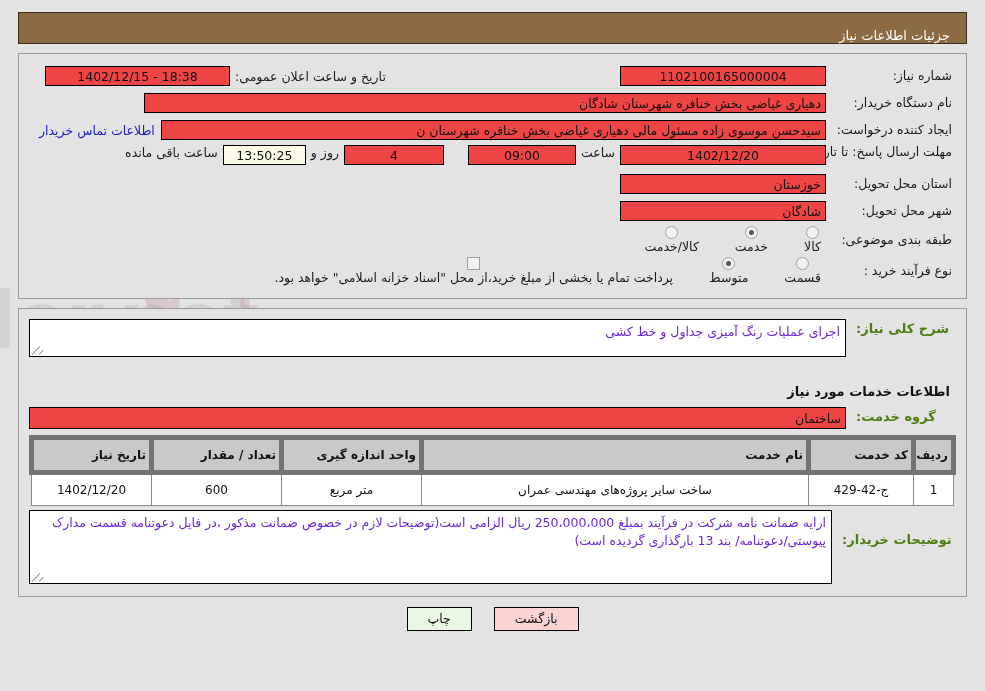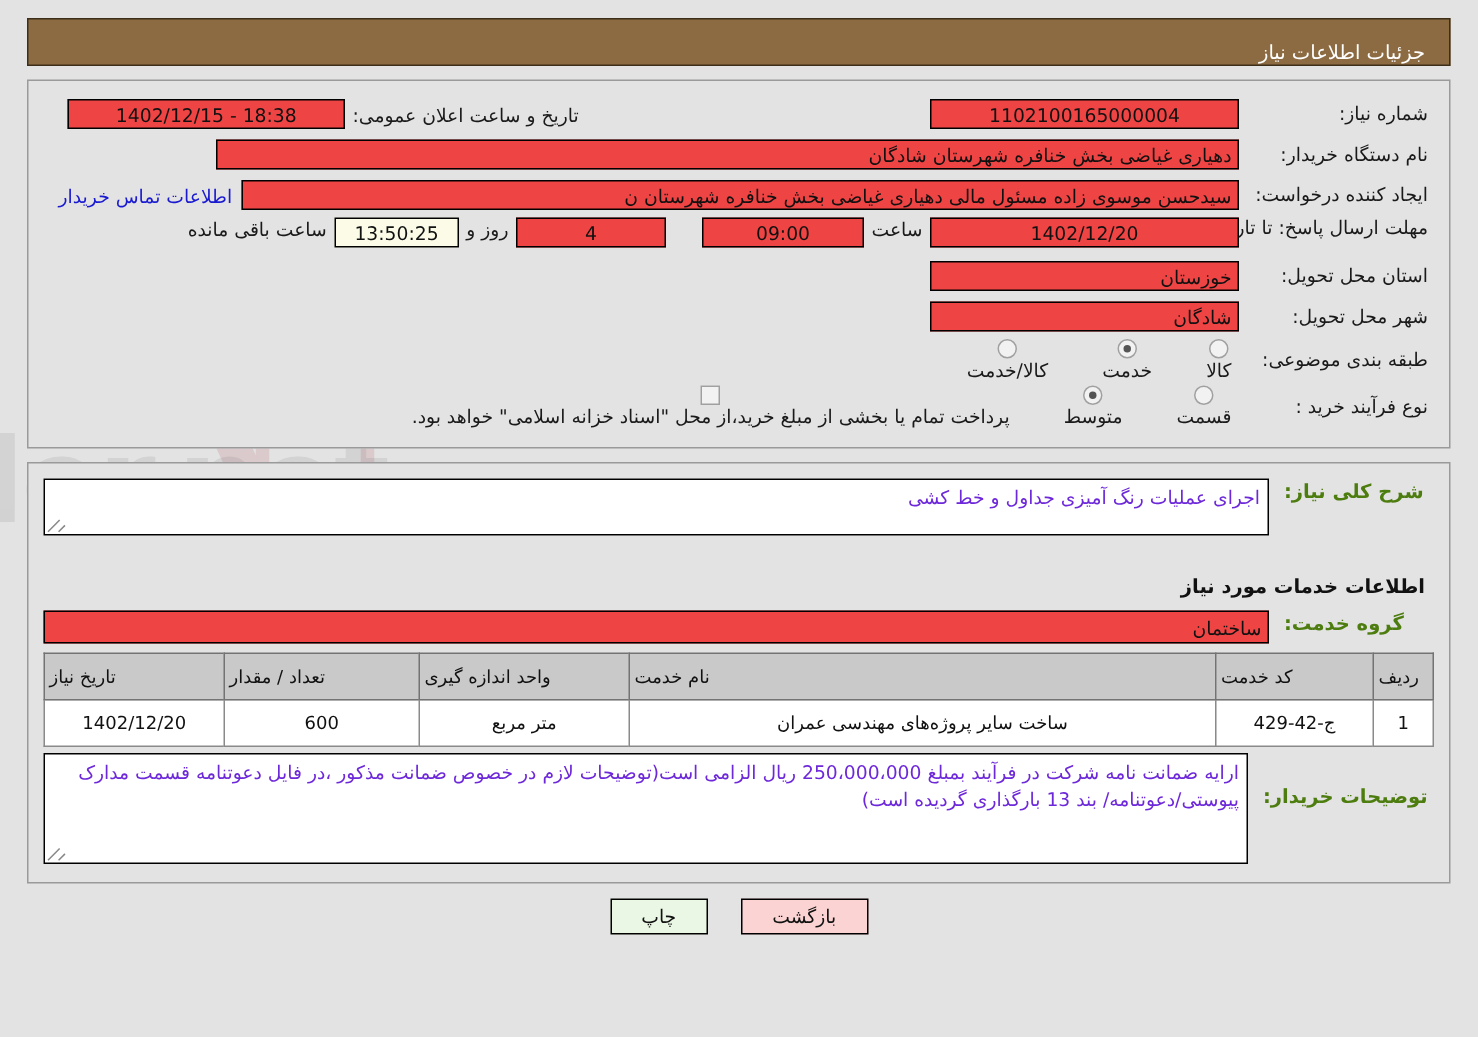--- a/index.html
+++ b/index.html
@@ -202,26 +202,26 @@
   
   table.dt {
     width: 100%;
     border-collapse: collapse;
     margin: 6px 0 4px 0;
     font-size: 12px;
     table-layout: fixed;
   }
   table.dt th {
     background: #c9c9c9;
-    border: 1px solid #737373;
+    border: 5px solid #737373;
     color: #111;
-    font-weight: normal;
+    font-weight: bold;
     height: 26px;
     font-size: 12px;
-    text-align: left;
+    text-align: right;
     padding: 2px 3px;
   }
   table.dt td {
     background: #ffffff;
     border: 1px solid #8a8a8a;
     color: #111;
     height: 26px;
     font-size: 12px;
     text-align: center;
     padding: 2px 3px;

